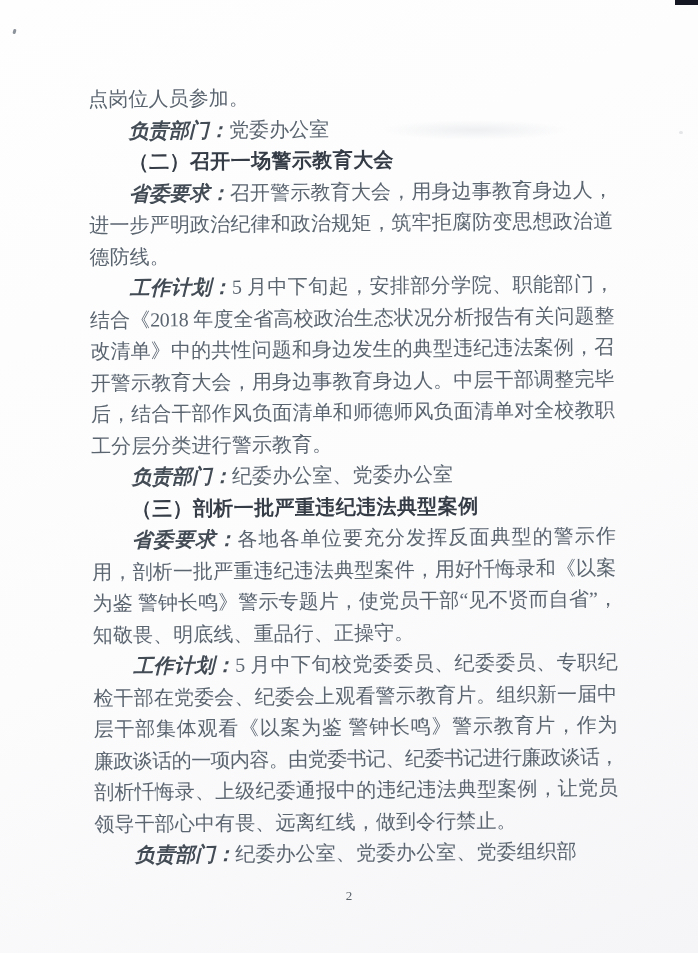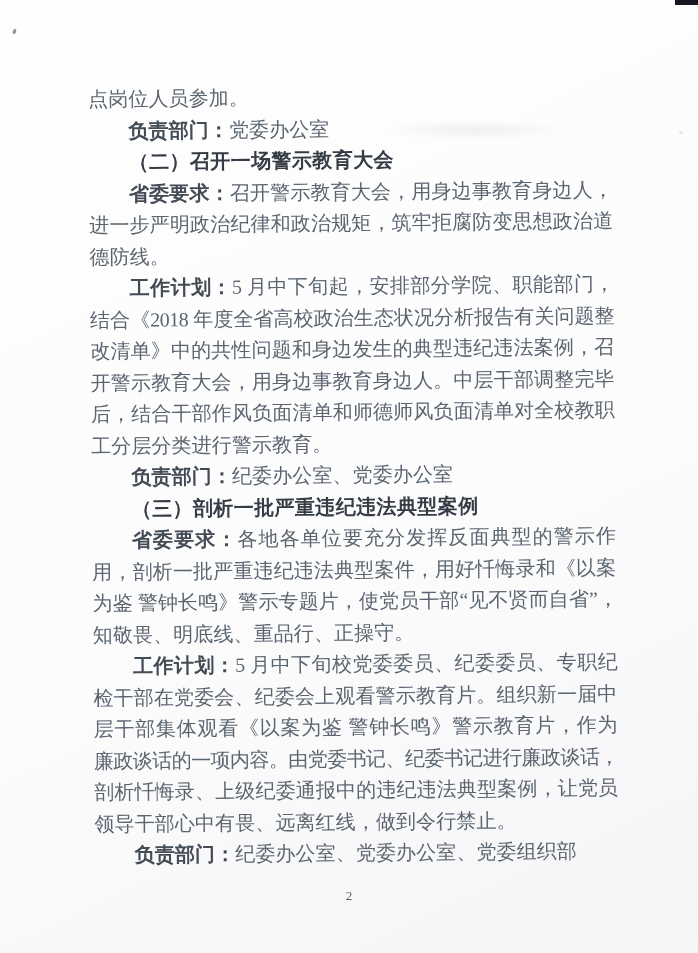--- a/index.html
+++ b/index.html
@@ -79,20 +79,21 @@
   .h {
     font-family: "Liberation Sans", sans-serif;
     font-weight: 700;
     color: #353c46;
     letter-spacing: 0.4px;
   }
   .lb {
     font-family: "Liberation Sans", sans-serif;
     font-weight: 700;
     color: #434b55;
+    font-style: italic;
   }
   .pageno {
     position: absolute;
     left: 0;
     right: 0;
     top: 888px;
     text-align: center;
     font-size: 13px;
     color: #596068;
   }

